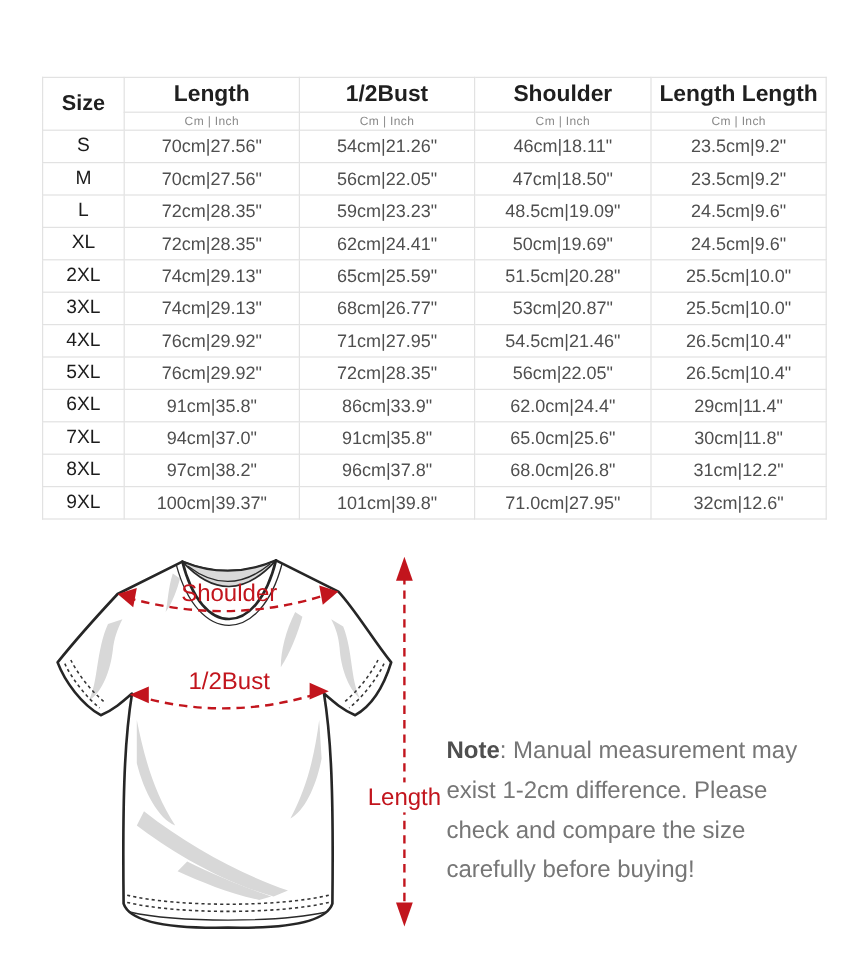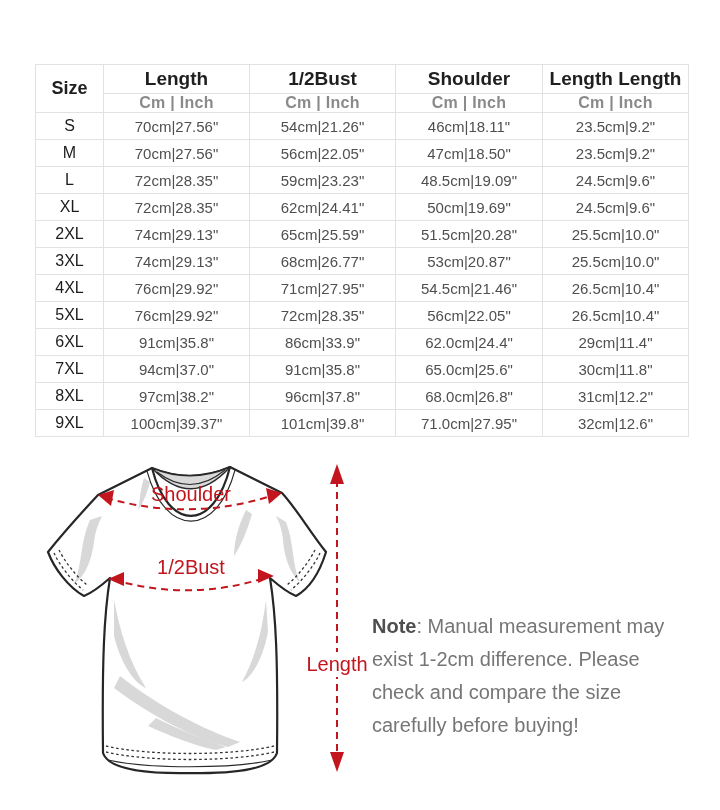--- a/index.html
+++ b/index.html
@@ -22,21 +22,21 @@
   table.size-chart{
     position:absolute;top:64px;left:35px;width:653px;
     border-collapse:collapse;table-layout:fixed;background:#fff;
   }
   .size-chart th,.size-chart td{
     border:1px solid #e2e2e2;text-align:center;vertical-align:middle;
     padding:0;overflow:hidden;white-space:nowrap;
   }
   .size-chart th.colhead{height:28px;font-size:19px;font-weight:600;color:#1f1f1f;}
   .size-chart th.size-head{font-size:18px;}
-  .size-chart th.unit{height:14px;font-size:16px;font-weight:700;color:#8a8a8a;letter-spacing:.3px;}
+  .size-chart th.unit{height:14px;font-size:10px;font-weight:400;color:#8a8a8a;letter-spacing:.3px;}
   .size-chart td{height:26px;font-size:15px;color:#4f4f4f;}
   .size-chart td.size-col{font-size:16px;color:#1c1c1c;}
   
   .diagram-svg{position:absolute;left:28px;top:450px;}
   .shirt-line{fill:none;stroke:#262626;stroke-width:2.2;stroke-linejoin:round;stroke-linecap:round;}
   .thin-line{fill:none;stroke:#2a2a2a;stroke-width:1.1;stroke-linecap:round;}
   .stitch{fill:none;stroke:#333;stroke-width:1.3;stroke-dasharray:2.6 2.6;}
   .streak{fill:#d8d8d8;stroke:none;}
   .meas-line{fill:none;stroke:#c2151d;stroke-width:2;stroke-dasharray:7 5;}
   .meas-head{fill:#c2151d;stroke:none;}

